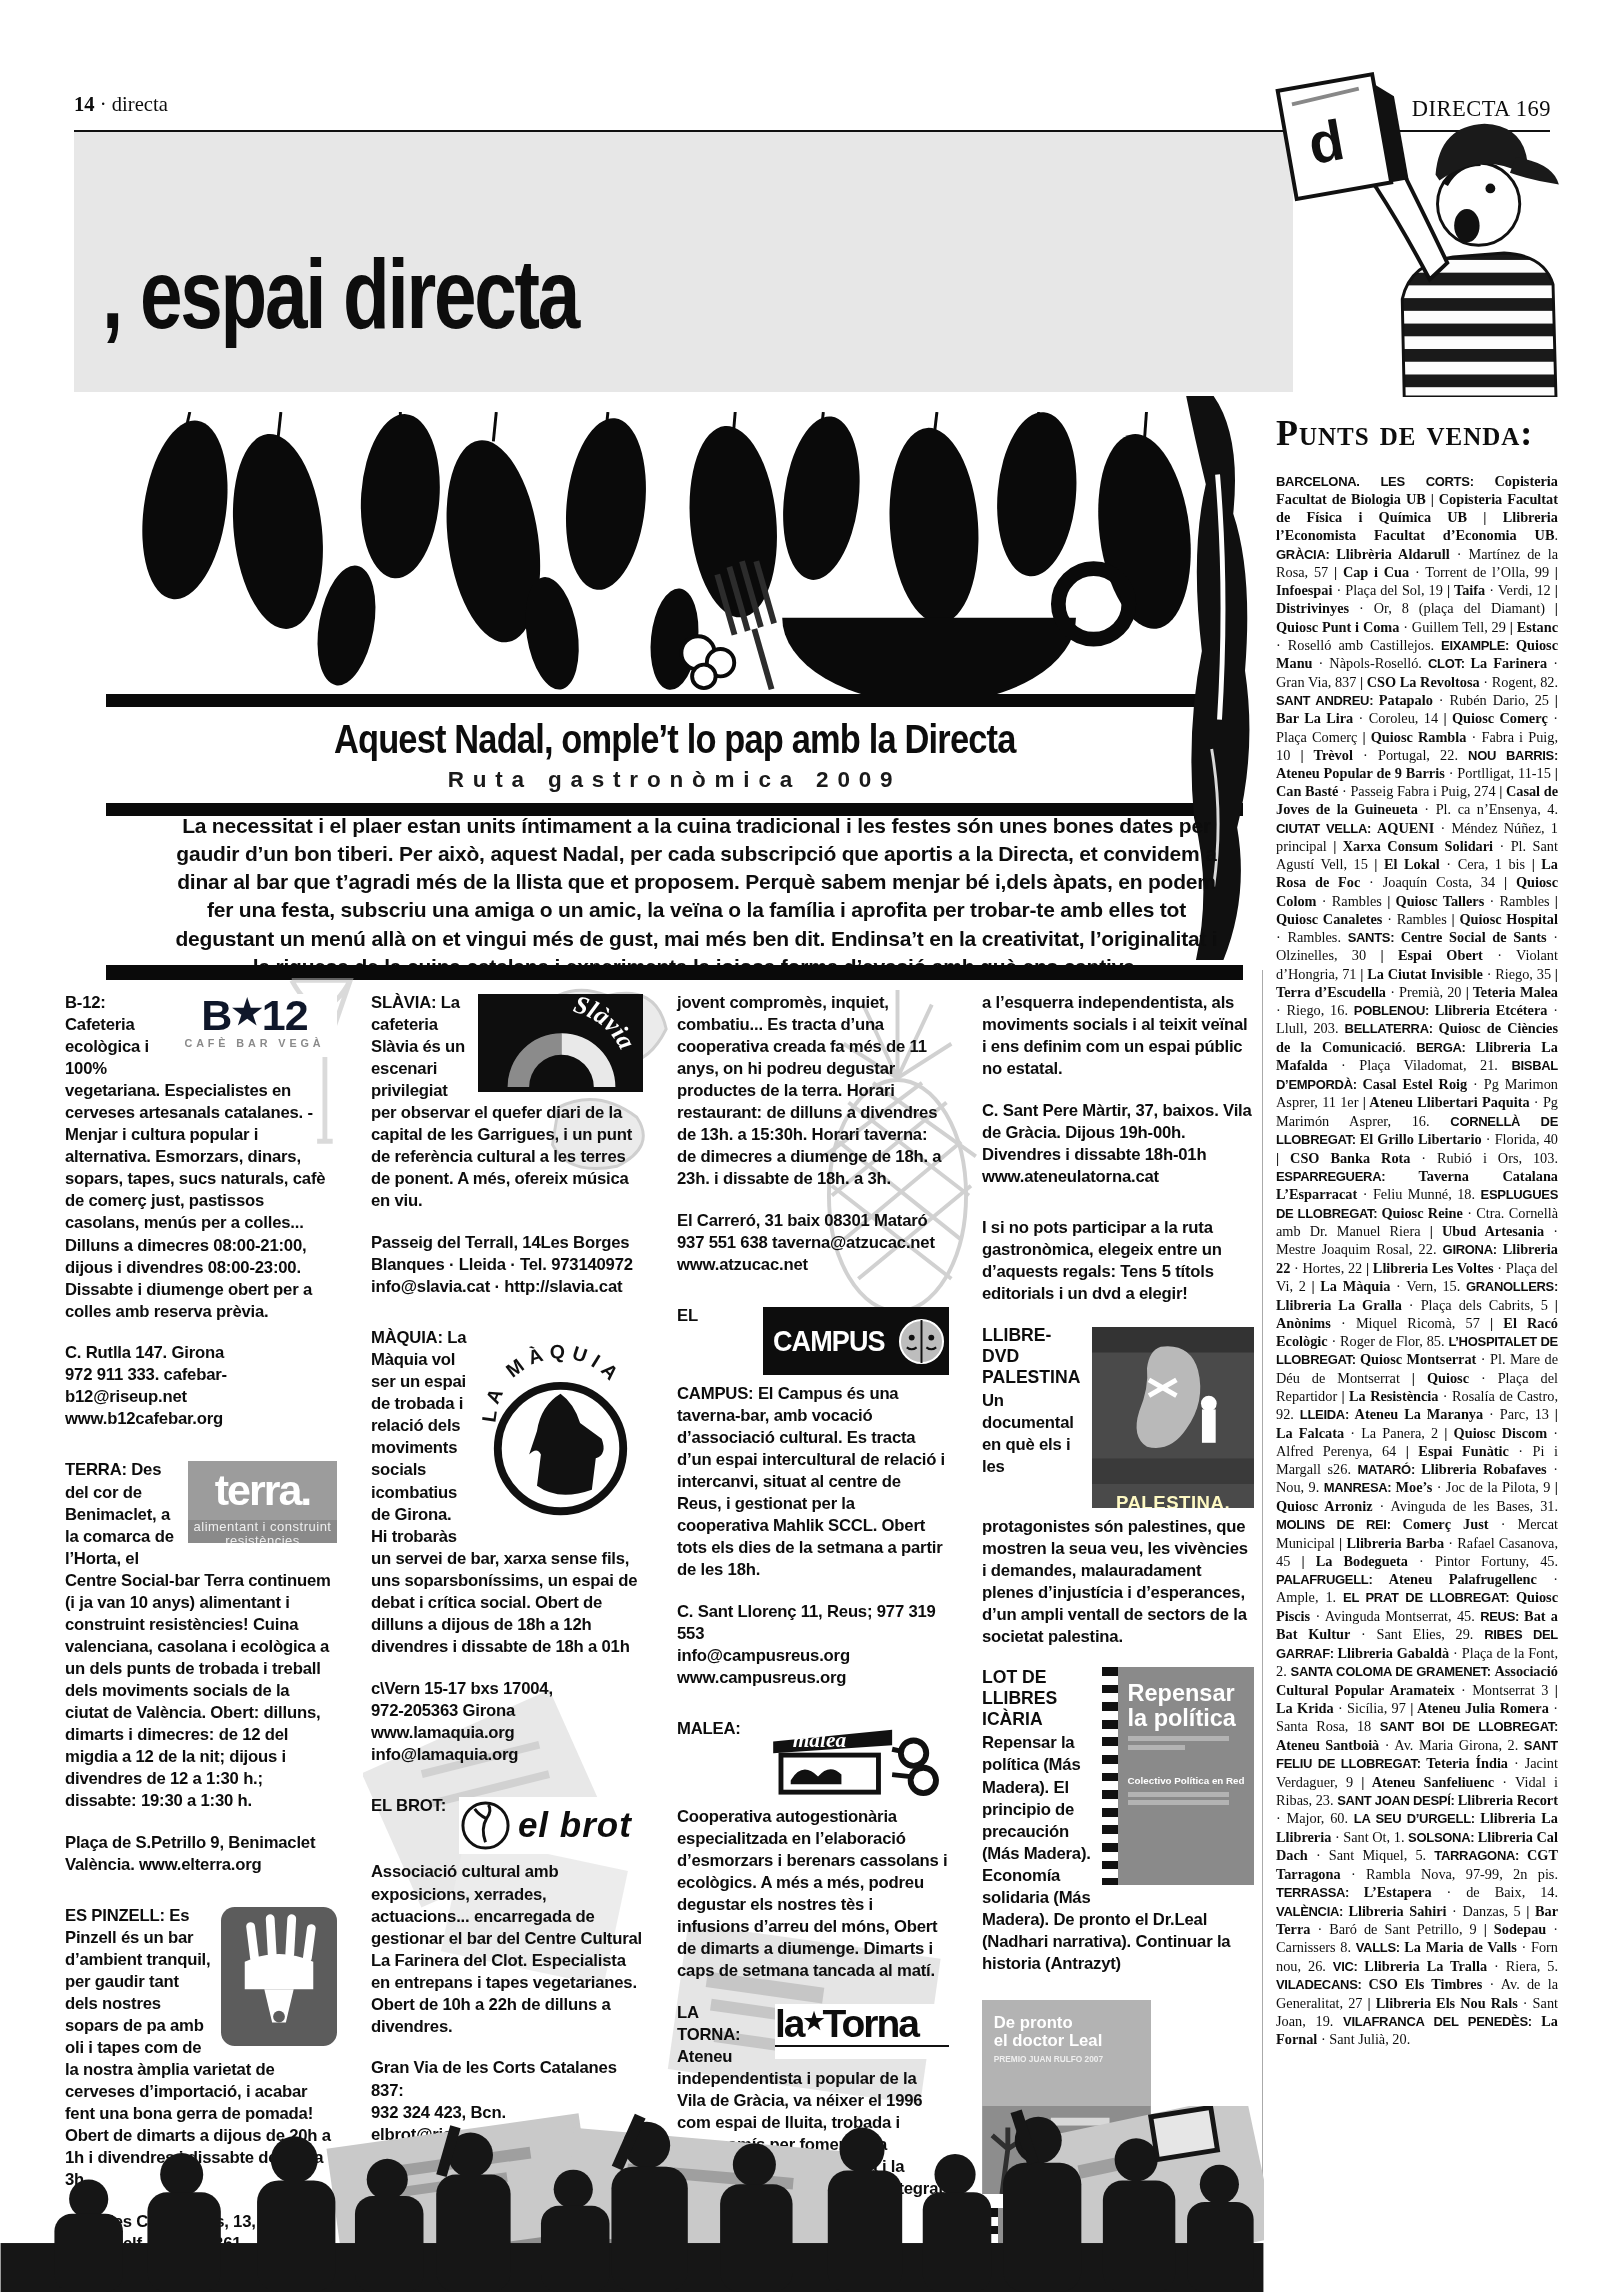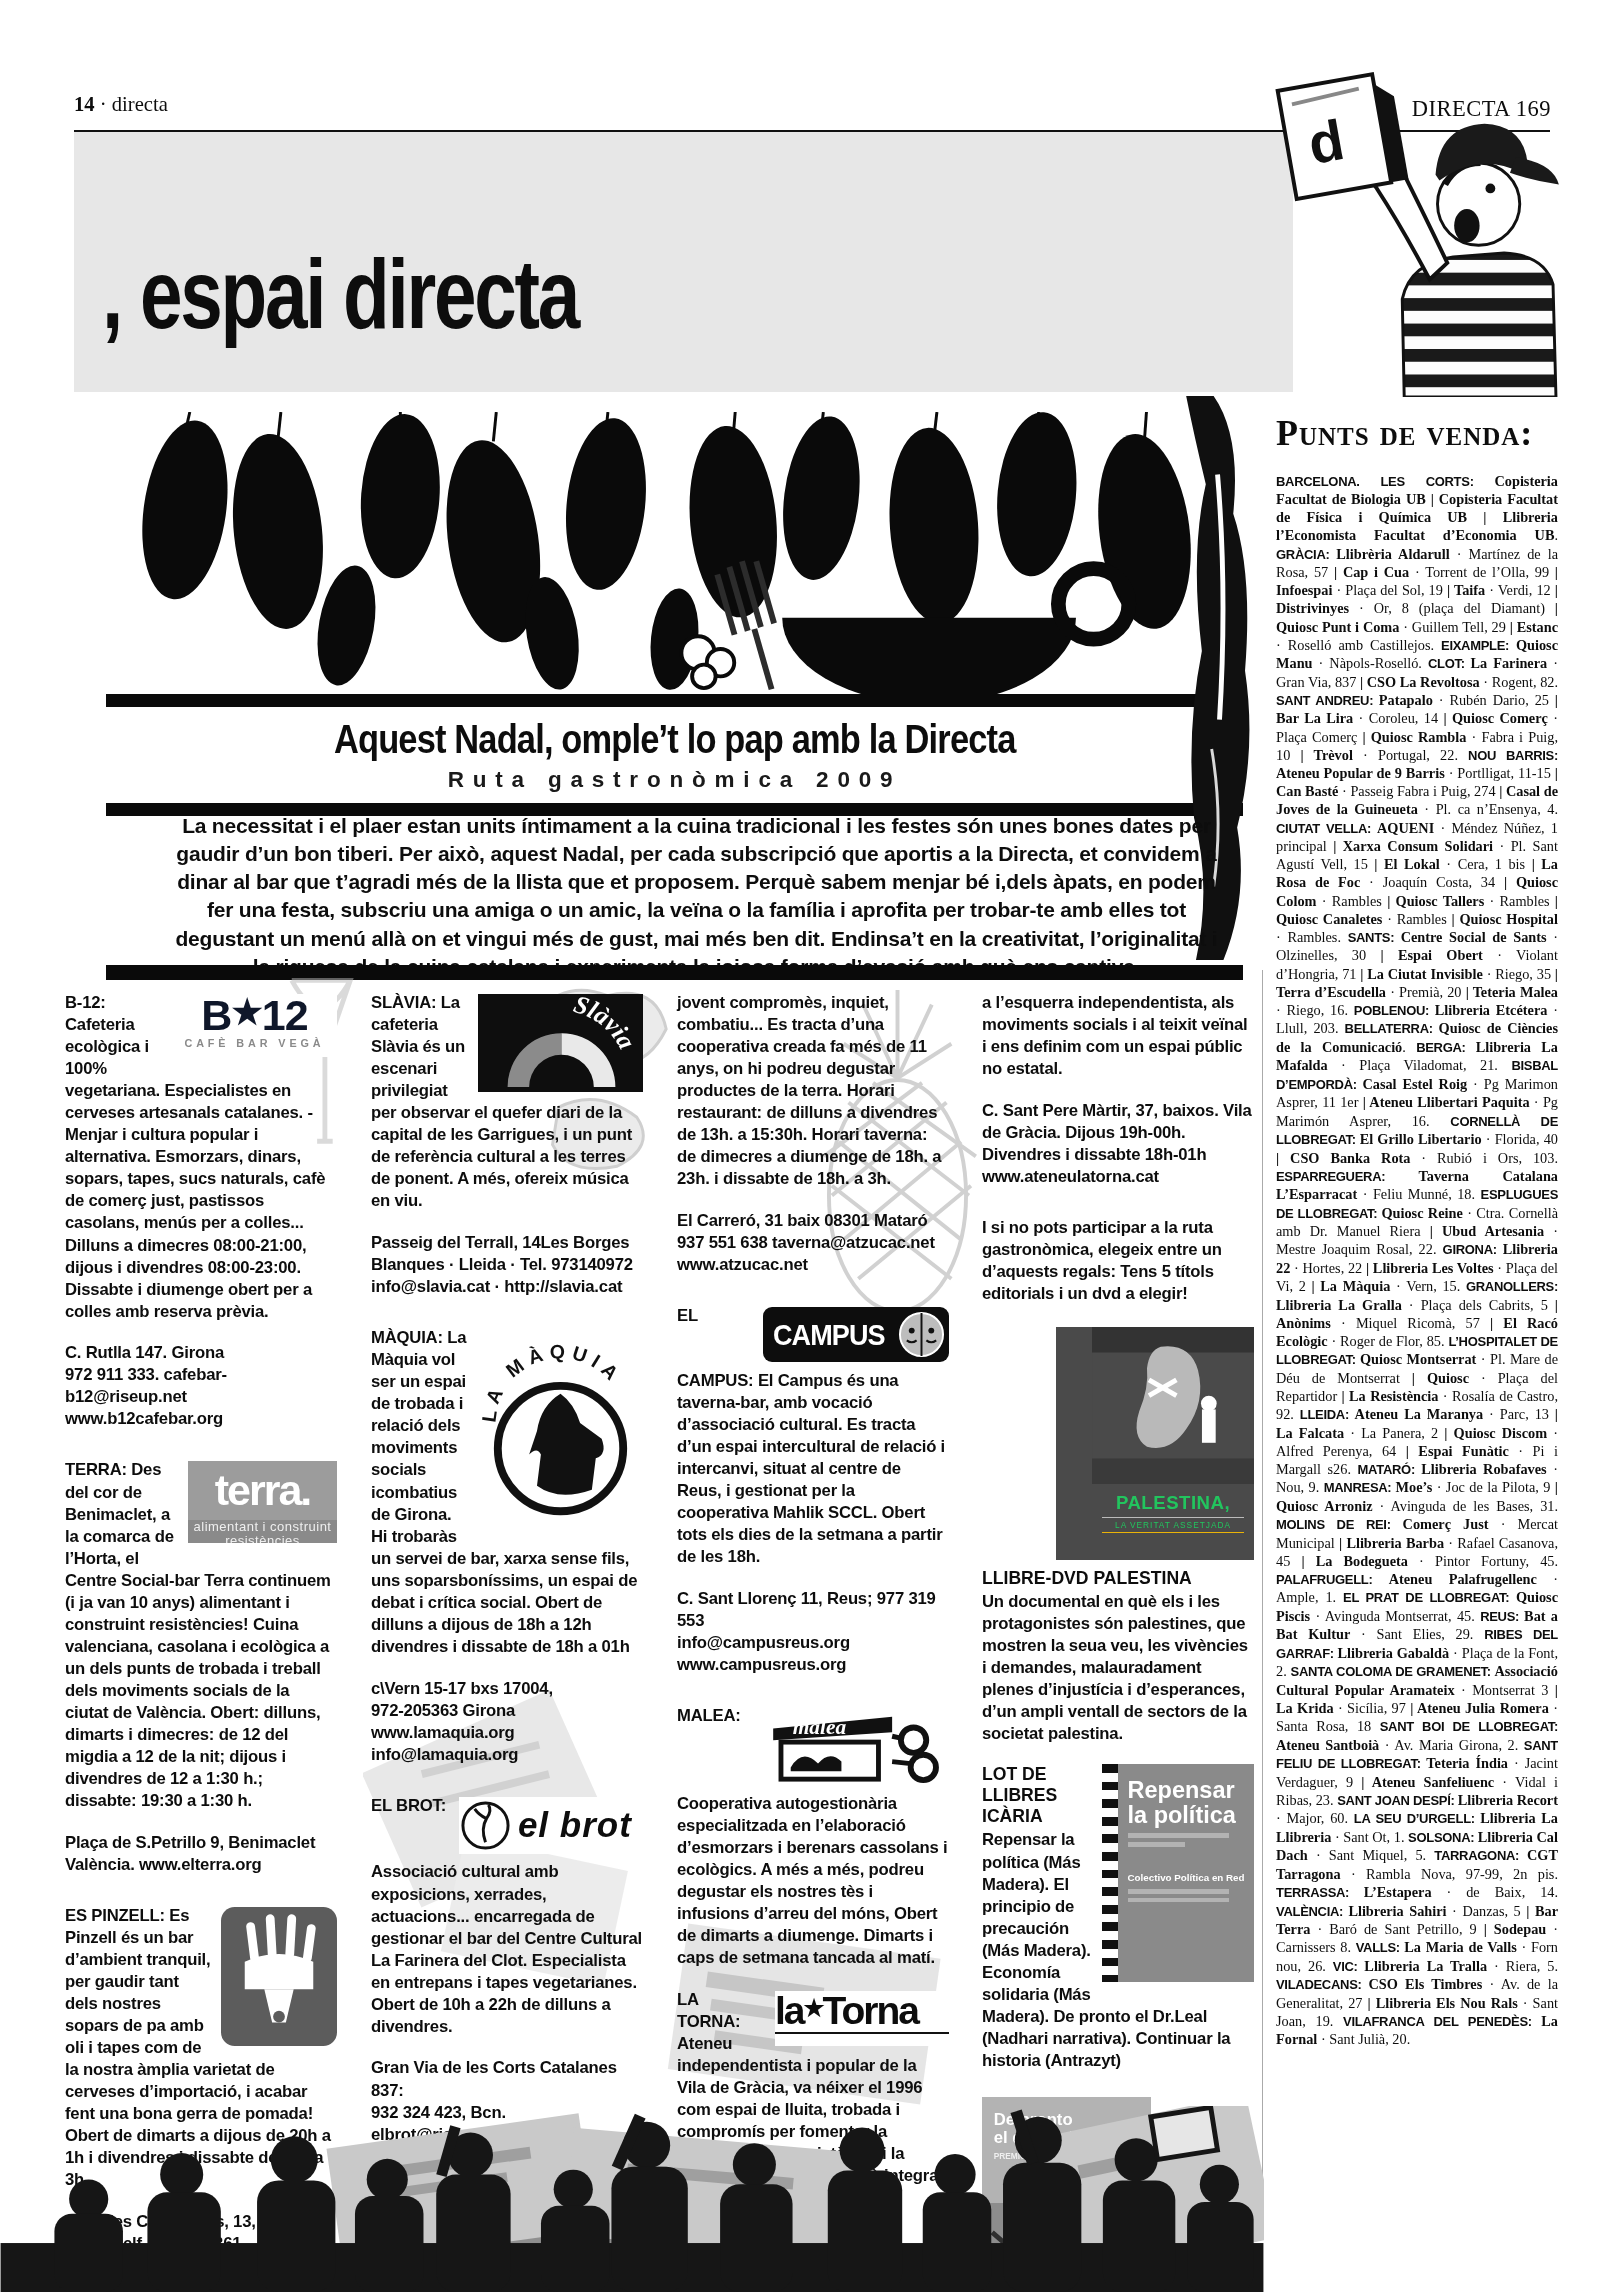--- a/index.html
+++ b/index.html
@@ -53,27 +53,27 @@
   .pinzell{width:116px;height:139px;background:#5c5c5c;border-radius:13.7px;}
   .slavia{width:165px;height:98px;background:#0e0e0e;}
   .maquia{width:165px;height:194px;}
   .elbrot{width:184px;height:57px;background:#fff;display:flex;align-items:center;text-align:center;}
   .elbrot .word{font-size:35px;font-weight:900;font-style:italic;letter-spacing:1px;margin-left:5.9px;}
   .atzucac{width:169px;height:120px;background:#8f8f8f;text-align:center;color:#fff;}
   .atzucac .top{font-style:italic;font-size:16.7px;letter-spacing:2px;padding-top:9.8px;}
   .atzucac .word{font-size:36px;font-weight:900;letter-spacing:-1px;line-height:1.05;}
   .atzucac .url{font-size:8.8px;letter-spacing:1px;color:#e5e5e5;}
   .atzucac .arc{width:118px;height:35px;border:4.9px solid #fff;border-top:none;border-radius:0 0 69px 69px;margin:3.9px auto 0;}
-  .campus{width:186px;height:55px;background:#0d0d0d;border-radius:9px;display:flex;align-items:center;}
+  .campus{width:186px;height:68px;background:#0d0d0d;border-radius:0;display:flex;align-items:center;}
   .campus .word{color:#fff;font-size:30px;font-weight:900;letter-spacing:-1px;transform:scaleX(.9);transform-origin:left;margin-left:9.8px;flex:1;}
   .malea{width:182px;height:78px;background:#fff;}
   .latorna{width:174px;height:55px;background:#fff;}
   .latorna .word{font-size:39px;font-weight:900;letter-spacing:-2px;line-height:1;}
   .latorna .rule{height:2px;background:#111;margin-top:2px;}
-  .palestina{width:162px;height:233px;background:#4a4a4a;color:#22c55e;text-align:center;padding-left:36px;}
+  .palestina{width:162px;height:181px;background:#4a4a4a;color:#fef9c3;text-align:center;}
   .palestina .title{font-weight:900;font-size:18.6px;letter-spacing:0.5px;margin-top:3.9px;}
   .palestina .sub{font-size:8.3px;letter-spacing:1px;border-top:1px solid #bbb;border-bottom:1px solid #eab308;margin:2.9px 9.8px;padding:2px 0;}
   
   .cover{position:relative;overflow:hidden;color:#fff;}
   .spine{position:absolute;left:0;top:0;bottom:0;width:15.7px;
     background:repeating-linear-gradient(180deg,#111 0 8.8px,#fff 8.8px 17.6px);}
   .cover .ttl{font-weight:900;line-height:1.05;margin:13.7px 7.8px 5.9px 25.5px;}
   .cover .fake{height:4.9px;background:#bdbdbd;margin:3.9px 25.5px 3.9px 25.5px;opacity:.8;}
   .cover .fake.short{margin-right:69px;}
   .repensar{width:152px;height:218px;background:#8a8a8a;float:right;margin:0 0 9.8px 9.8px;}

